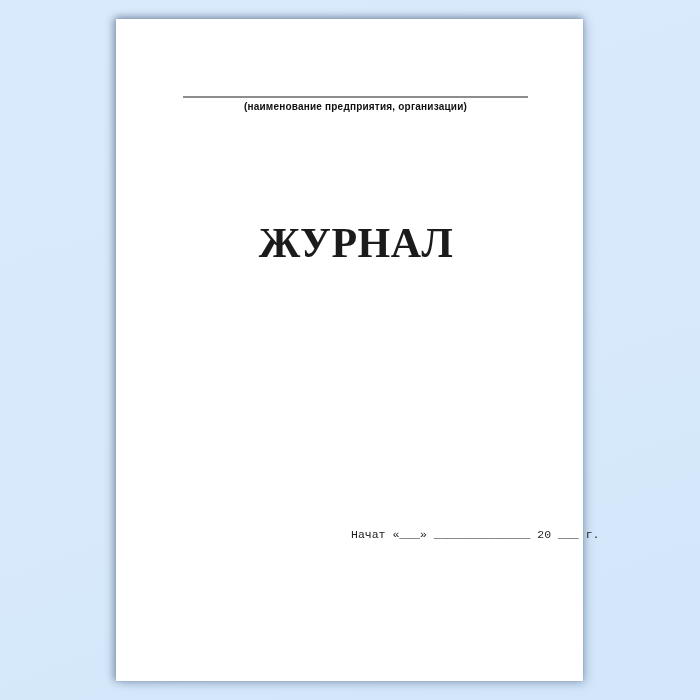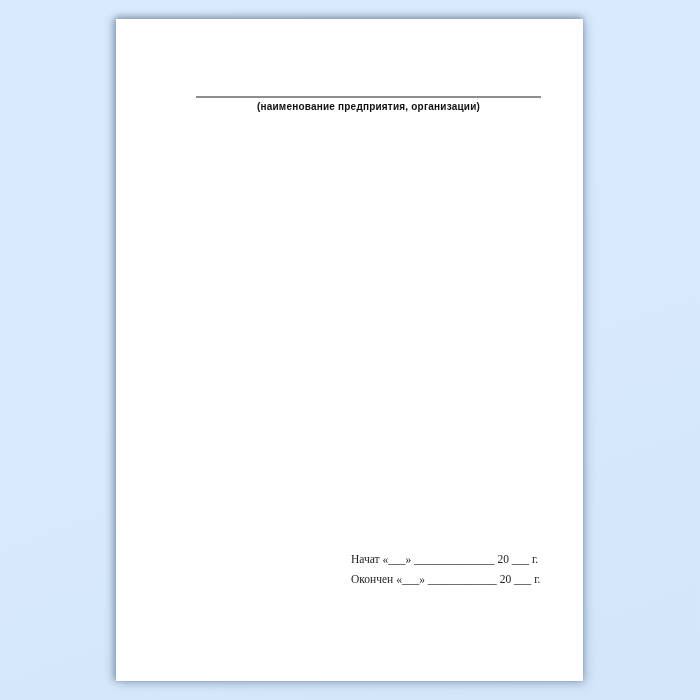--- a/index.html
+++ b/index.html
@@ -23,21 +23,21 @@
     background:var(--paper,#ffffff);
     box-shadow:
       0 -3px 7px rgba(108,128,155,0.55),
       -4px 0 7px rgba(108,128,155,0.45),
       4px 4px 9px rgba(130,152,180,0.35),
       0 0 2px rgba(120,140,165,0.35);
   }
   
   .org-block{
     position:absolute;
-    left:80px; top:77px;
+    left:67px; top:77px;
     width:345px;
     text-align:center;
   }
   .org-line{
     border-top:2px solid var(--rule-line,#8d8d8d);
     height:0;
     width:100%;
   }
   .org-label{
     margin-top:3px;
@@ -67,41 +67,42 @@
     margin-top:10px;
     font-size:31px;
     line-height:33px;
     letter-spacing:-0.5px;
     font-weight:normal;
   }
   .title-sub span{display:block;}
   
   .dates-block{
     position:absolute;
-    left:235px; top:532px;
+    left:235px; top:508px;
     font-size:11.5px;
     line-height:16px;
     color:#222;
     white-space:nowrap;
+    font-family:Liberation Mono, monospace;
   }
   .dates-block .date-row{margin-bottom:4px;}
 </style>
 </head>
 <body>
 
 <div class="paper">
 
   <div class="org-block">
     <div class="org-line"></div>
     <div class="org-label">(наименование предприятия, организации)</div>
   </div>
 
   <div class="title-block">
+    <div class="title-main">ЖУРНАЛ</div>
     <div class="title-sub">
     </div>
   </div>
 
   <div class="dates-block">
     <div class="date-row">Начат «___» ______________ 20 ___ г.</div>
-    <div class="date-row">Окончен «___» ____________ 20 ___ г.</div>
   </div>
 
 </div>
 
 </body></html>

